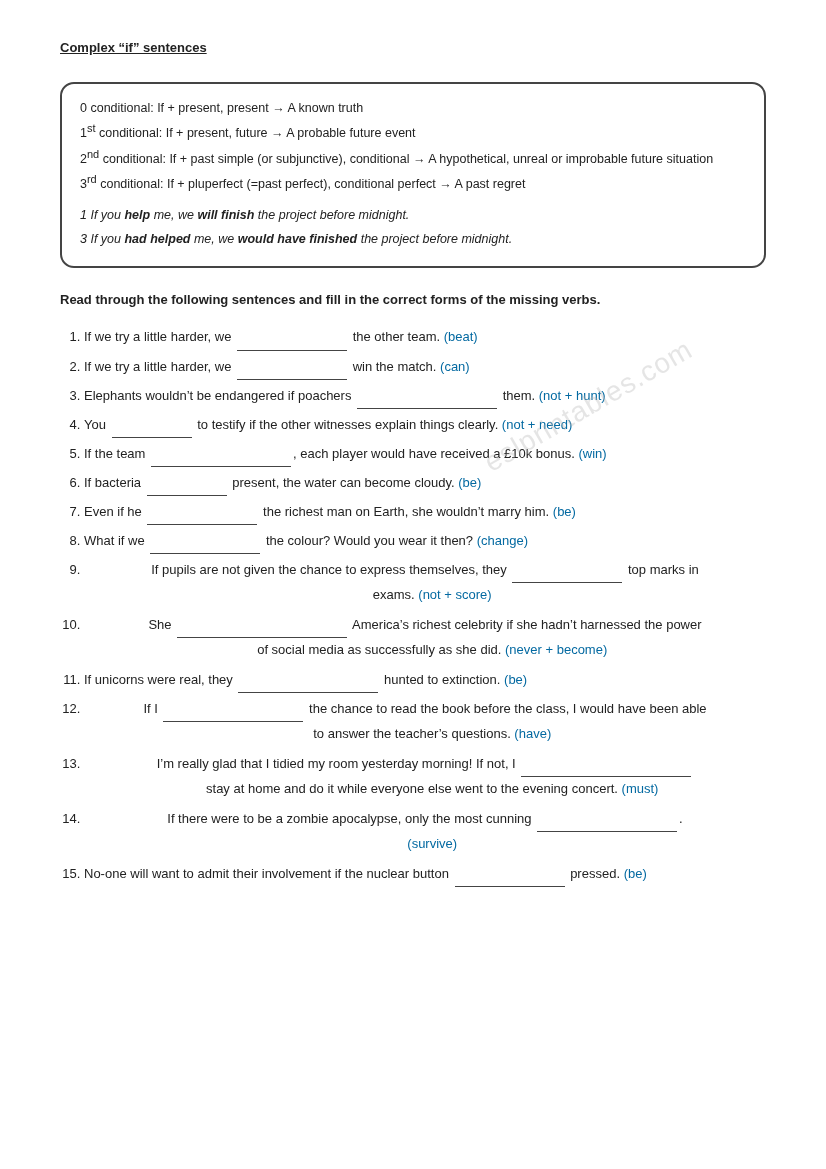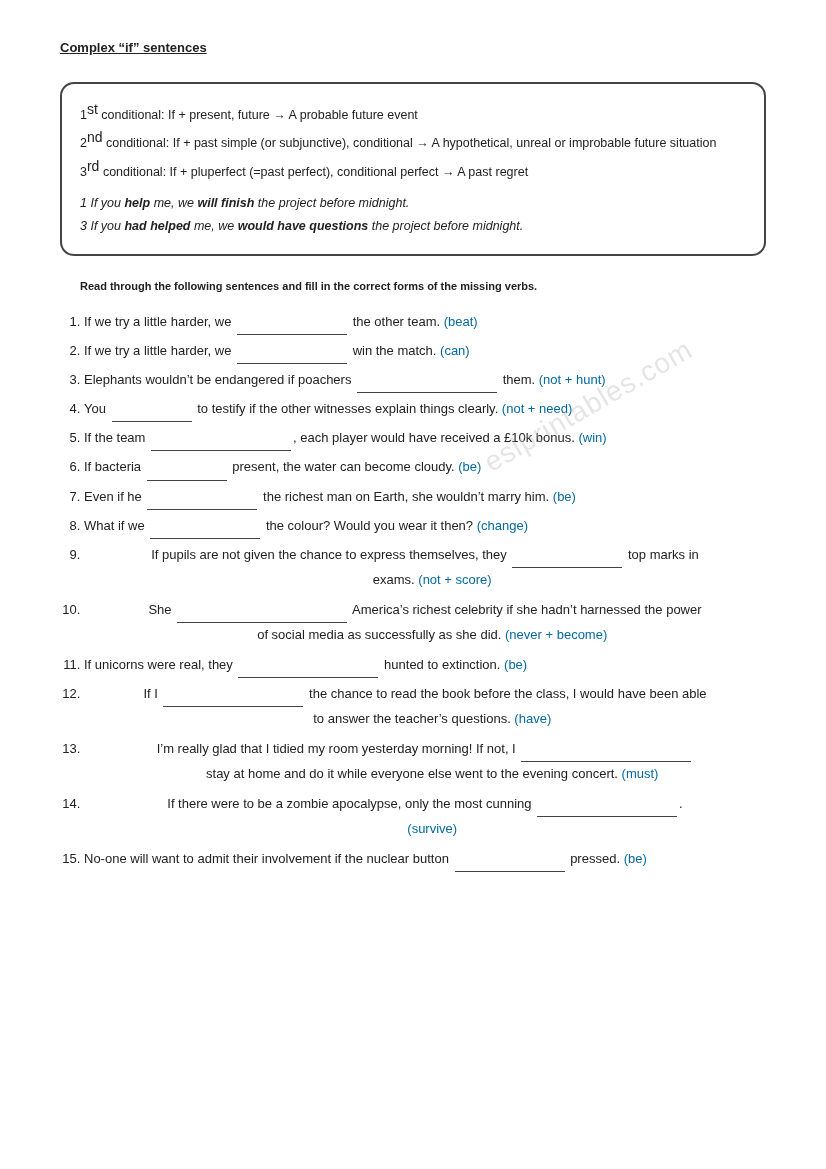--- a/index.html
+++ b/index.html
@@ -27,27 +27,26 @@
       font-size: 12.5px;
     }
     .info-box .example-section {
       margin-top: 10px;
       font-style: italic;
     }
     .info-box .example-section p {
       margin-bottom: 2px;
       font-style: italic;
     }
-    sup { font-size: 14px; }
+    sup { font-size: 11px; }
     .instruction {
       font-weight: bold;
       margin-bottom: 16px;
-      font-size: 11px;
+      font-size: 13px;
       line-height: 1.5;
-      margin-left: 20px;
     }
     ol {
       margin-left: 24px;
       line-height: 1.85;
     }
     ol li {
       margin-bottom: 4px;
       font-size: 13px;
     }
     .blank {
@@ -78,32 +77,35 @@
   </style>
 </head>
 <body>
 
 <div style="position:relative;">
 
   <div class="page-title">Complex “if” sentences</div>
 
   <div class="info-box">
     <div>
+      0 conditional: If + present, present → A known truth
+    </div>
+    <div>
       1<sup>st</sup> conditional: If + present, future → A probable future event
     </div>
     <div>
       2<sup>nd</sup> conditional: If + past simple (or subjunctive), conditional → A hypothetical, unreal or improbable future situation
     </div>
     <div>
       3<sup>rd</sup> conditional: If + pluperfect (=past perfect), conditional perfect → A past regret
     </div>
 
     <div class="example-section">
       <p>1 If you <strong>help</strong> me, we <strong>will finish</strong> the project before midnight.</p>
-      <p>3 If you <strong>had helped</strong> me, we <strong>would have questions</strong> the project before midnight.</p>
+      <p>3 If you <strong>had helped</strong> me, we <strong>would have finished</strong> the project before midnight.</p>
     </div>
   </div>
 
   <div class="instruction">Read through the following sentences and fill in the correct forms of the missing verbs.</div>
 
   <ol>
 
     <li>
       If we try a little harder, we <span class="blank">&nbsp;</span> the other team. <span class="hint">(beat)</span>
     </li>

